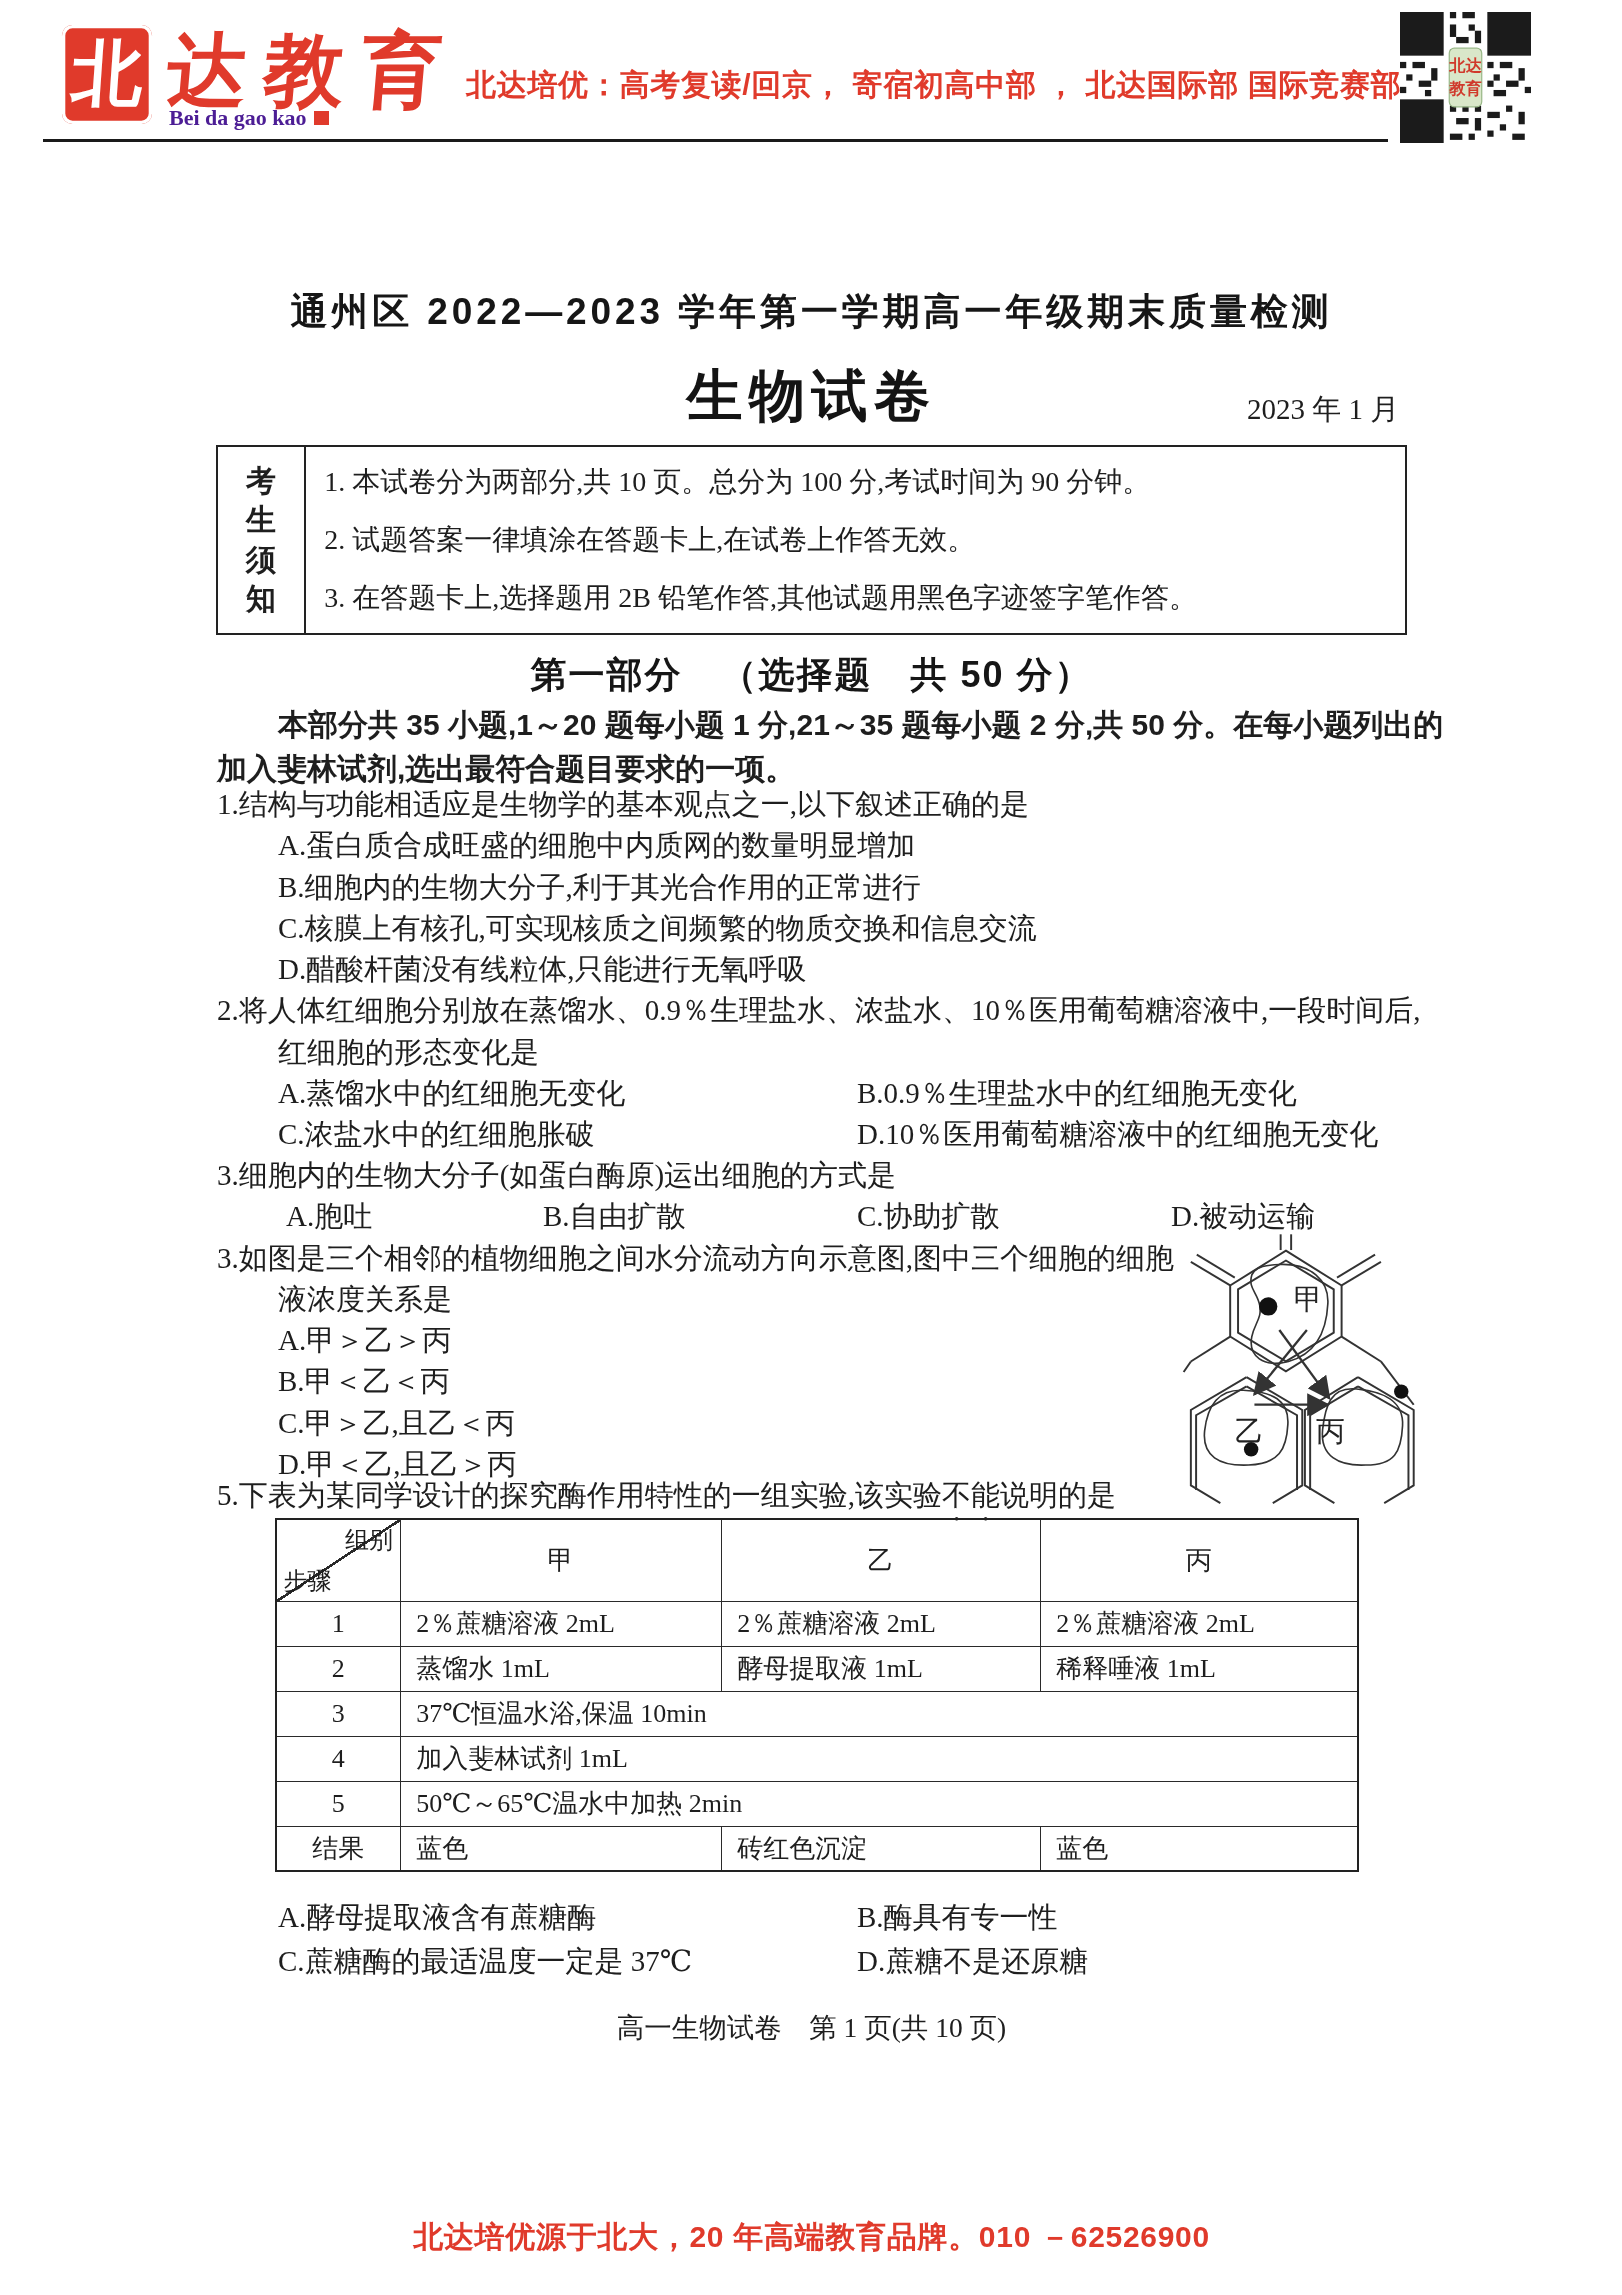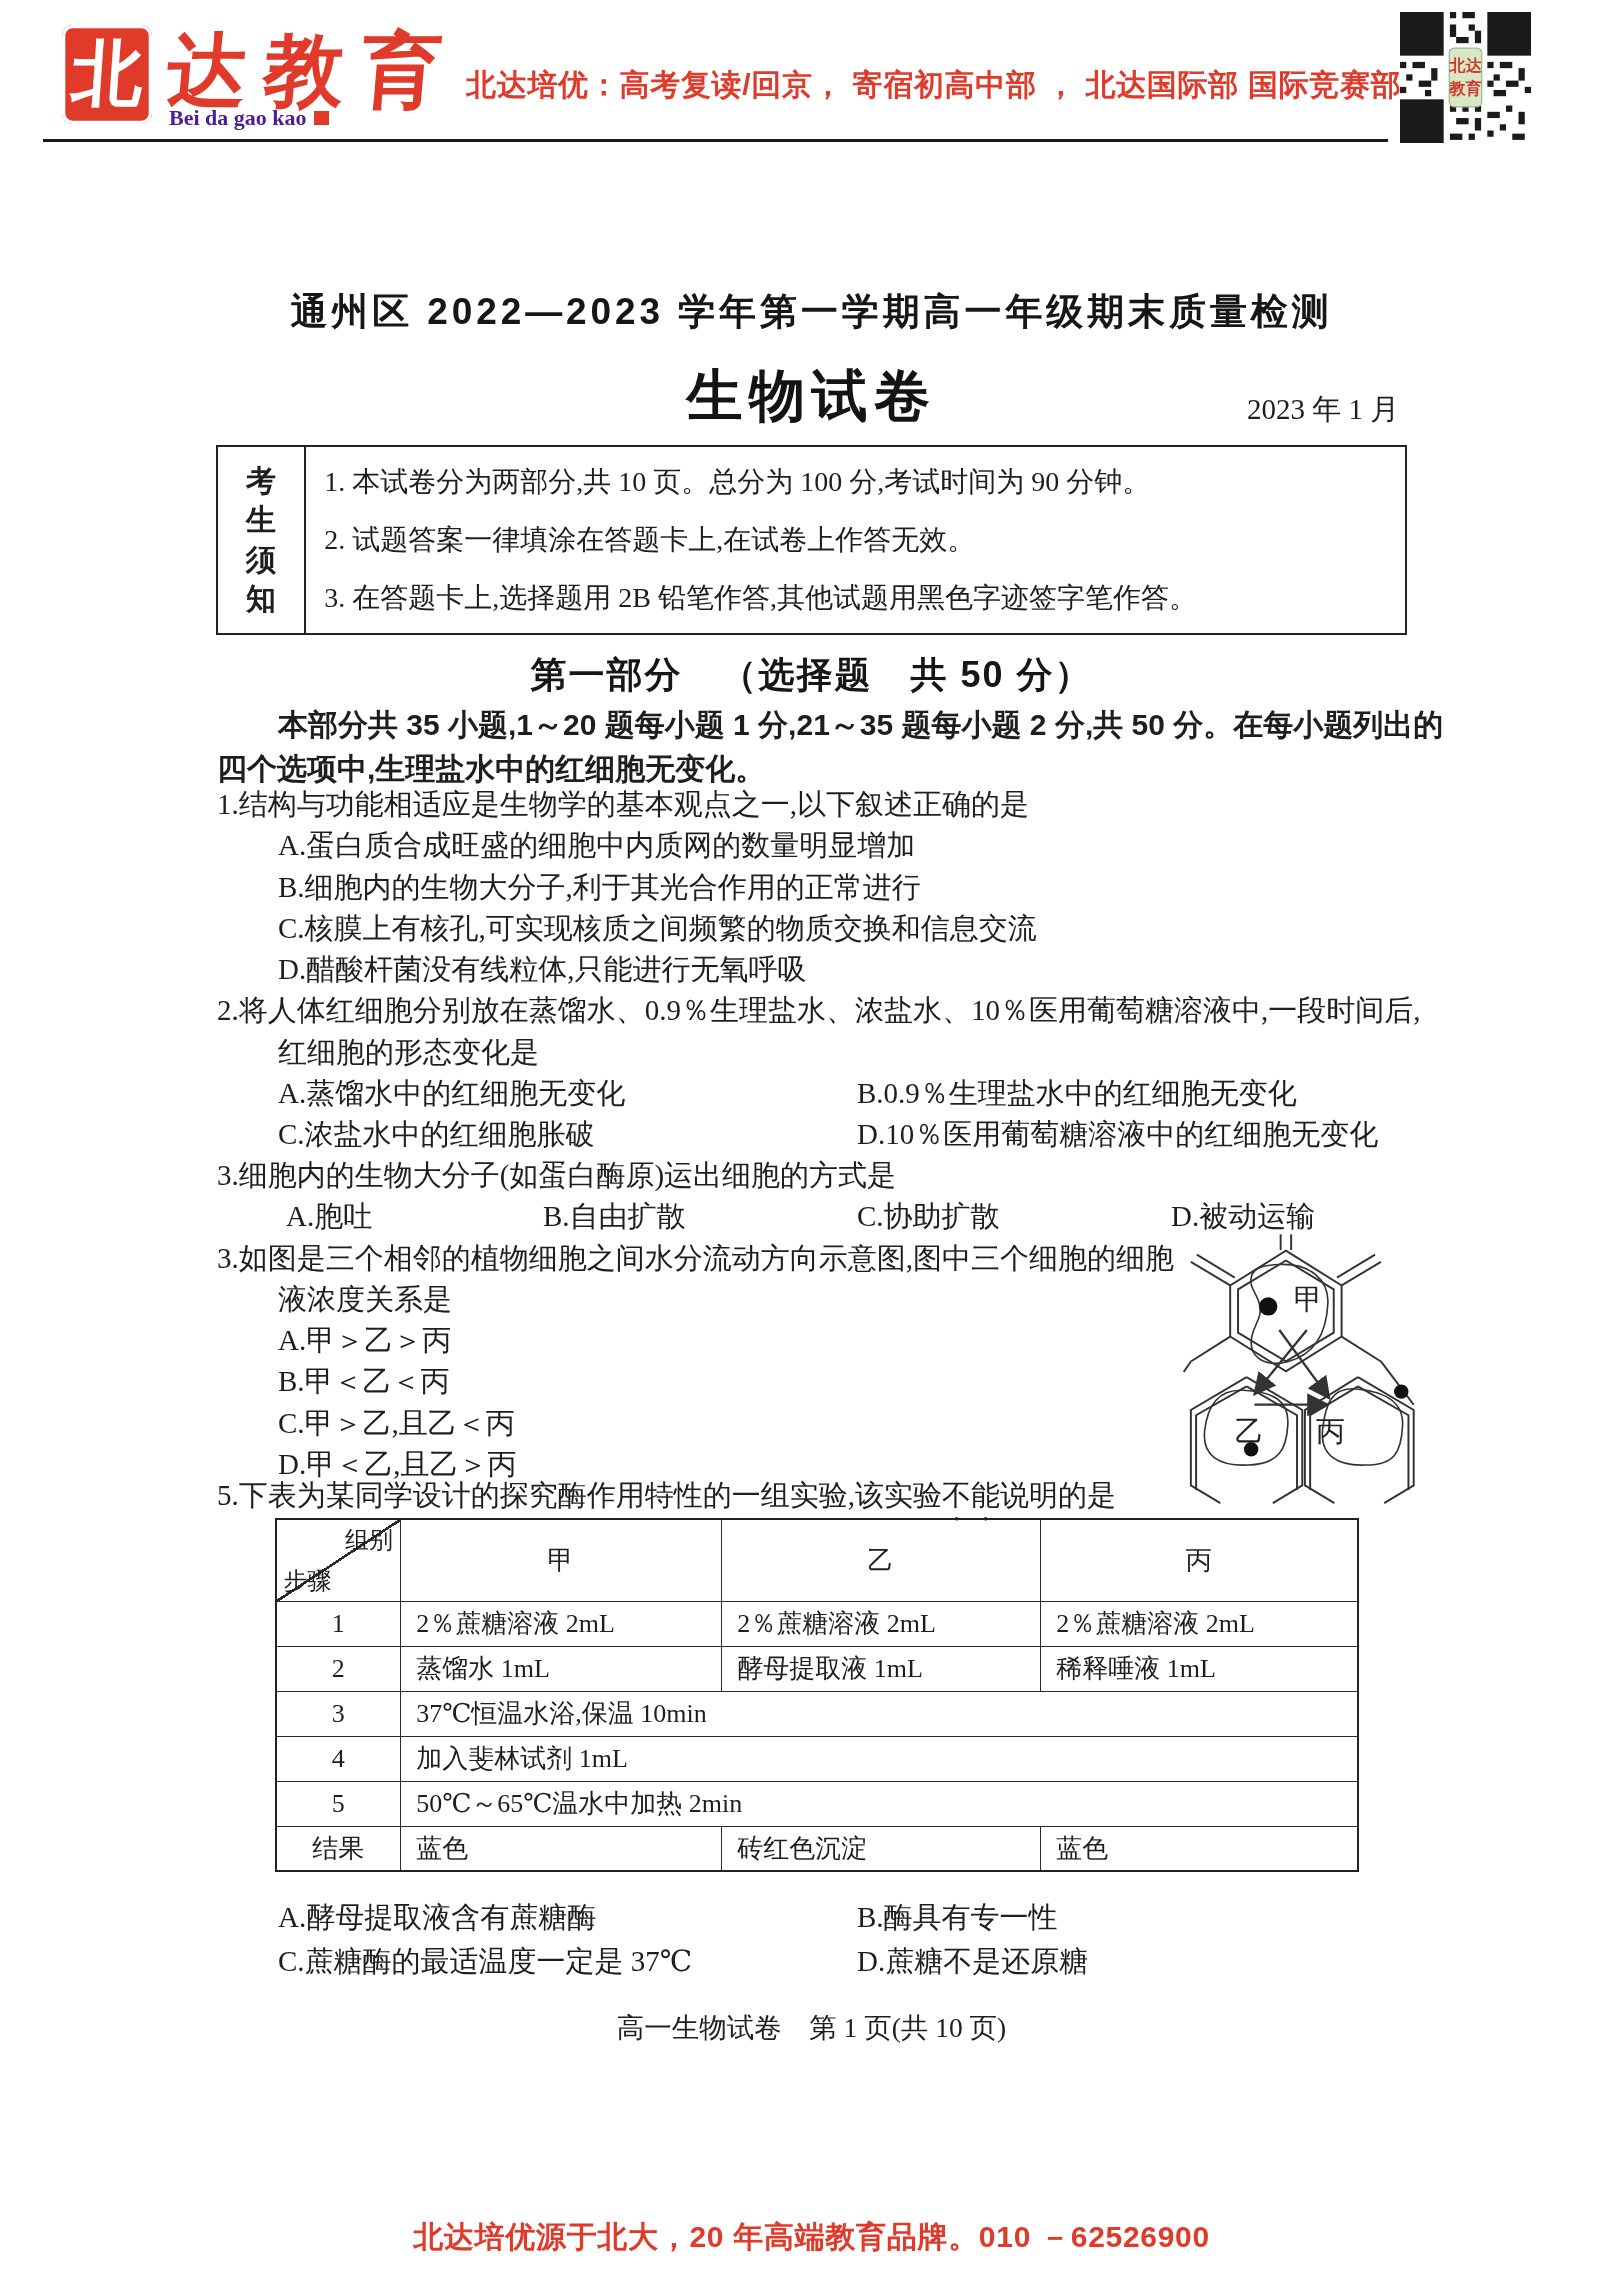--- a/index.html
+++ b/index.html
@@ -130,21 +130,21 @@
     </div>
     <div class="notice-items song">
       <div>1. 本试卷分为两部分,共 10 页。总分为 100 分,考试时间为 90 分钟。</div>
       <div>2. 试题答案一律填涂在答题卡上,在试卷上作答无效。</div>
       <div>3. 在答题卡上,选择题用 2B 铅笔作答,其他试题用黑色字迹签字笔作答。</div>
     </div>
   </div>
 
   <div class="abs center hei nw" style="top:651px;font-size:36px;letter-spacing:2px;color:#161616;">第一部分　（选择题　共 50 分）</div>
   <div class="abs hei nw" style="left:278px;top:705px;font-size:30px;">本部分共 35 小题,1～20 题每小题 1 分,21～35 题每小题 2 分,共 50 分。在每小题列出的</div>
-  <div class="abs hei nw" style="left:217px;top:749px;font-size:30px;">四个选项中,生理盐水中的红细胞无变化。</div>
+  <div class="abs hei nw" style="left:217px;top:749px;font-size:30px;">加入斐林试剂,选出最符合题目要求的一项。</div>
 
   <div class="abs t44 nw" style="left:217px;top:785px;">1.结构与功能相适应是生物学的基本观点之一,以下叙述正确的是</div>
   <div class="abs opt nw" style="left:278px;top:826px;">A.蛋白质合成旺盛的细胞中内质网的数量明显增加</div>
   <div class="abs opt nw" style="left:278px;top:868px;">B.细胞内的生物大分子,利于其光合作用的正常进行</div>
   <div class="abs opt nw" style="left:278px;top:909px;">C.核膜上有核孔,可实现核质之间频繁的物质交换和信息交流</div>
   <div class="abs opt nw" style="left:278px;top:950px;">D.醋酸杆菌没有线粒体,只能进行无氧呼吸</div>
 
   <div class="abs t44 nw" style="left:217px;top:991px;">2.将人体红细胞分别放在蒸馏水、0.9％生理盐水、浓盐水、10％医用葡萄糖溶液中,一段时间后,</div>
   <div class="abs t44 nw" style="left:278px;top:1033px;">红细胞的形态变化是</div>
   <div class="abs opt nw" style="left:278px;top:1074px;">A.蒸馏水中的红细胞无变化</div>

